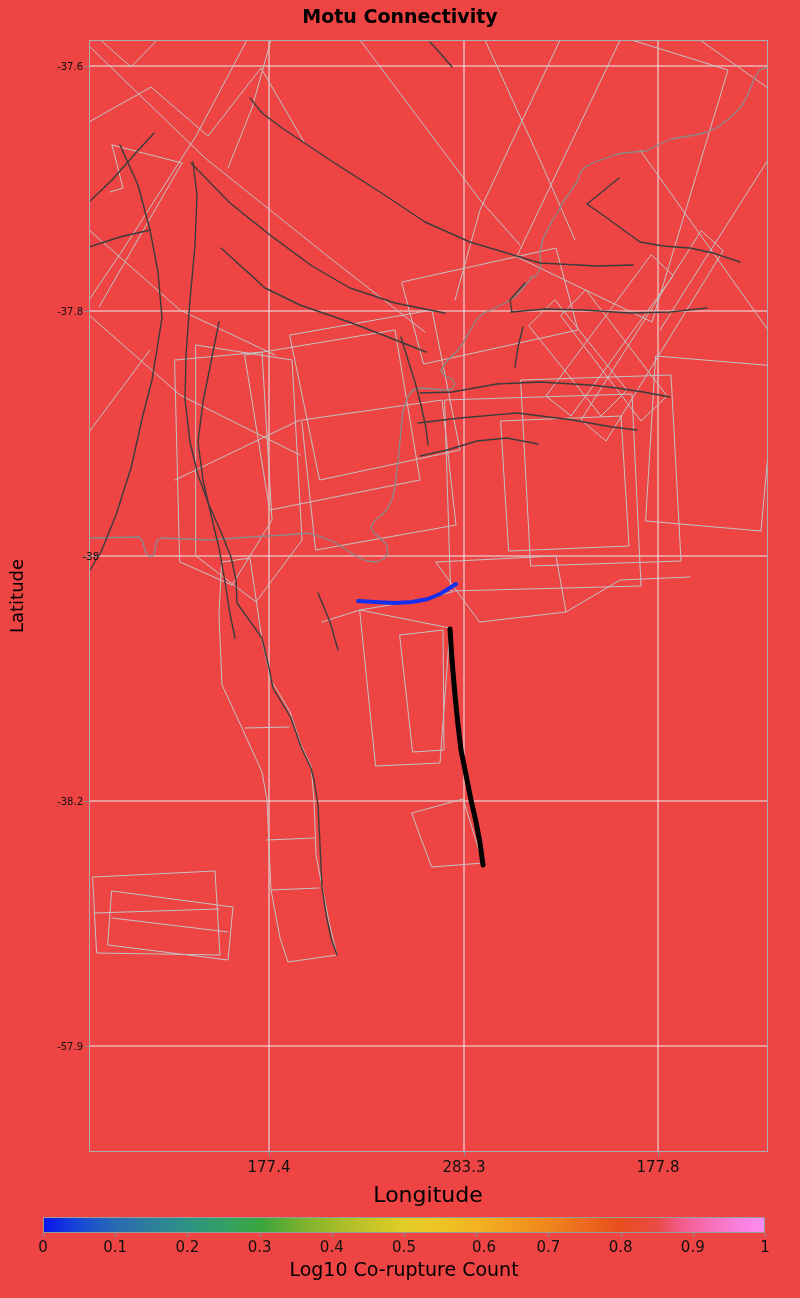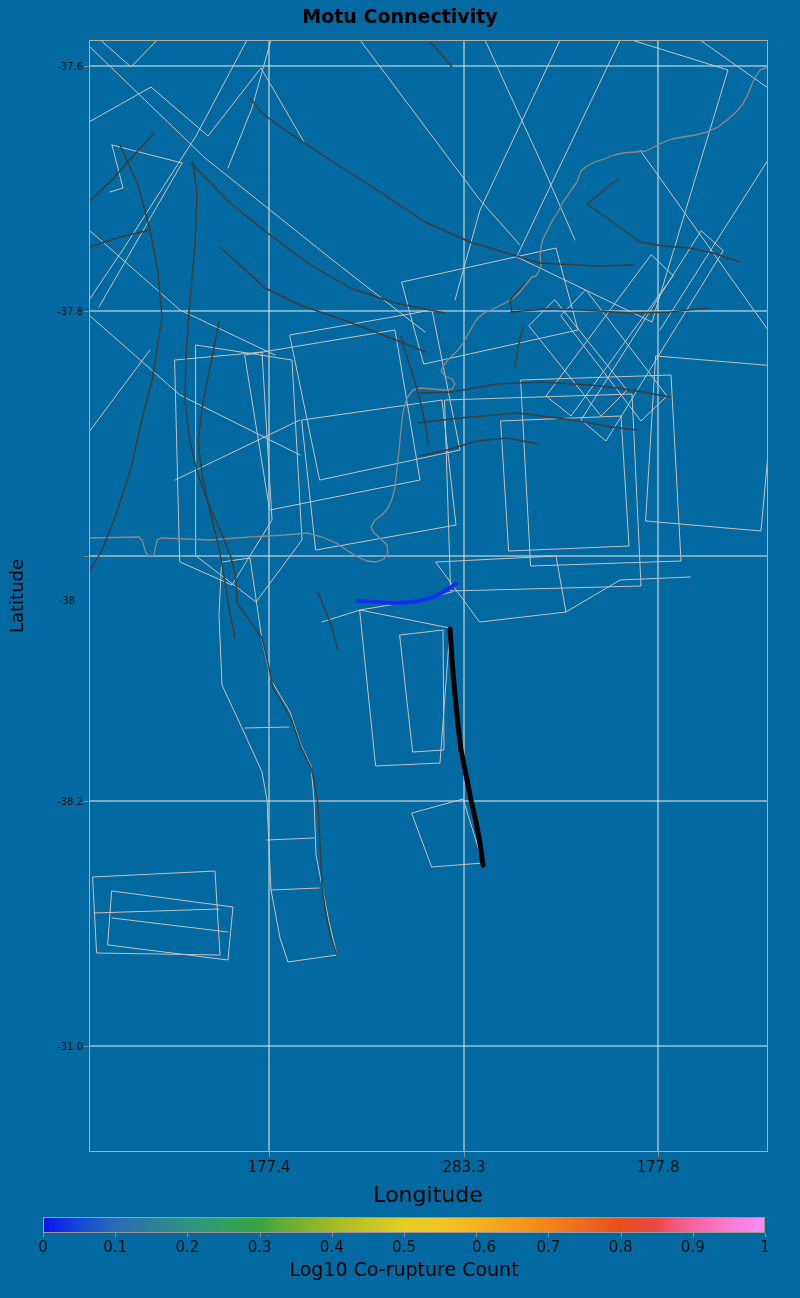--- a/index.html
+++ b/index.html
@@ -1,16 +1,16 @@
 <!DOCTYPE html>
 <html><head>
 <meta charset="utf-8">
 <style>
   html,body{margin:0;padding:0;background:#ffffff;}
-  #figure{position:relative;width:800px;height:1298px;background:#0369a1;overflow:hidden;
+  #figure{position:relative;width:800px;height:1298px;background:#ef4444;overflow:hidden;
           font-family:"DejaVu Sans","Liberation Sans",sans-serif;}
   #title{position:absolute;top:5px;left:400px;transform:translateX(-50%);
          font-size:19px;font-weight:bold;color:#000;white-space:nowrap;}
   #plot-frame{position:absolute;left:89px;top:40px;width:679px;height:1112px;
               border:1px solid #adadad;box-sizing:border-box;}
   #map-svg{position:absolute;left:89px;top:40px;}
   .ytick-label{position:absolute;transform:translate(-100%,-50%);font-size:10px;color:#111;
                white-space:nowrap;}
   .xtick-label{position:absolute;transform:translateX(-50%);font-size:15px;color:#111;
                white-space:nowrap;}
@@ -118,25 +118,25 @@
   <div id="tick-layer"></div>
 
   <div id="colorbar" style="background: linear-gradient(to right, rgb(10, 22, 236) 0%, rgb(24, 72, 214) 5%, rgb(42, 107, 180) 10%, rgb(46, 127, 155) 15%, rgb(46, 146, 132) 20%, rgb(50, 160, 101) 25%, rgb(58, 165, 63) 30%, rgb(114, 176, 47) 35%, rgb(159, 186, 42) 40%, rgb(196, 196, 40) 45%, rgb(226, 205, 38) 50%, rgb(238, 196, 37) 55%, rgb(243, 179, 34) 60%, rgb(242, 157, 30) 65%, rgb(240, 134, 28) 70%, rgb(236, 106, 29) 75%, rgb(232, 79, 30) 80%, rgb(233, 74, 67) 85%, rgb(240, 90, 131) 88%, rgb(247, 108, 180) 92%, rgb(250, 126, 216) 96%, rgb(251, 140, 242) 100%);"></div>
   <div id="cb-tick-layer"></div>
   <div id="cb-label">Log10 Co-rupture Count</div>
 <div class="tickmark" style="left: 84px; top: 66px; width: 5px; height: 1px;"></div>
     <div class="ytick-label" style="left: 83px; top: 66px;">-37.6</div>
     <div class="tickmark" style="left: 84px; top: 311px; width: 5px; height: 1px;"></div>
     <div class="ytick-label" style="left: 83px; top: 311px;">-37.8</div>
     <div class="tickmark" style="left: 84px; top: 556px; width: 5px; height: 1px;"></div>
-    <div class="ytick-label" style="left: 75px; top: 556px; margin-top: 44px;">-38</div>
+    <div class="ytick-label" style="left: 99px; top: 556px;">-38</div>
     <div class="tickmark" style="left: 84px; top: 801px; width: 5px; height: 1px;"></div>
     <div class="ytick-label" style="left: 83px; top: 801px;">-38.2</div>
     <div class="tickmark" style="left: 84px; top: 1046px; width: 5px; height: 1px;"></div>
-    <div class="ytick-label" style="left: 83px; top: 1046px;">-31.0</div>
+    <div class="ytick-label" style="left: 83px; top: 1046px;">-57.9</div>
     <div class="tickmark" style="left: 269px; top: 1152px; width: 1px; height: 5px;"></div>
     <div class="xtick-label" style="left: 269px; top: 1158px;">177.4</div>
     <div class="tickmark" style="left: 464px; top: 1152px; width: 1px; height: 5px;"></div>
     <div class="xtick-label" style="left: 464px; top: 1158px;">283.3</div>
     <div class="tickmark" style="left: 658px; top: 1152px; width: 1px; height: 5px;"></div>
     <div class="xtick-label" style="left: 658px; top: 1158px;">177.8</div>
     <div class="tickmark" style="left: 43px; top: 1233px; width: 1px; height: 4px;"></div>
     <div class="cbtick-label" style="left: 43px;">0</div>
     <div class="tickmark" style="left: 115.2px; top: 1233px; width: 1px; height: 4px;"></div>
     <div class="cbtick-label" style="left: 115.2px;">0.1</div>

